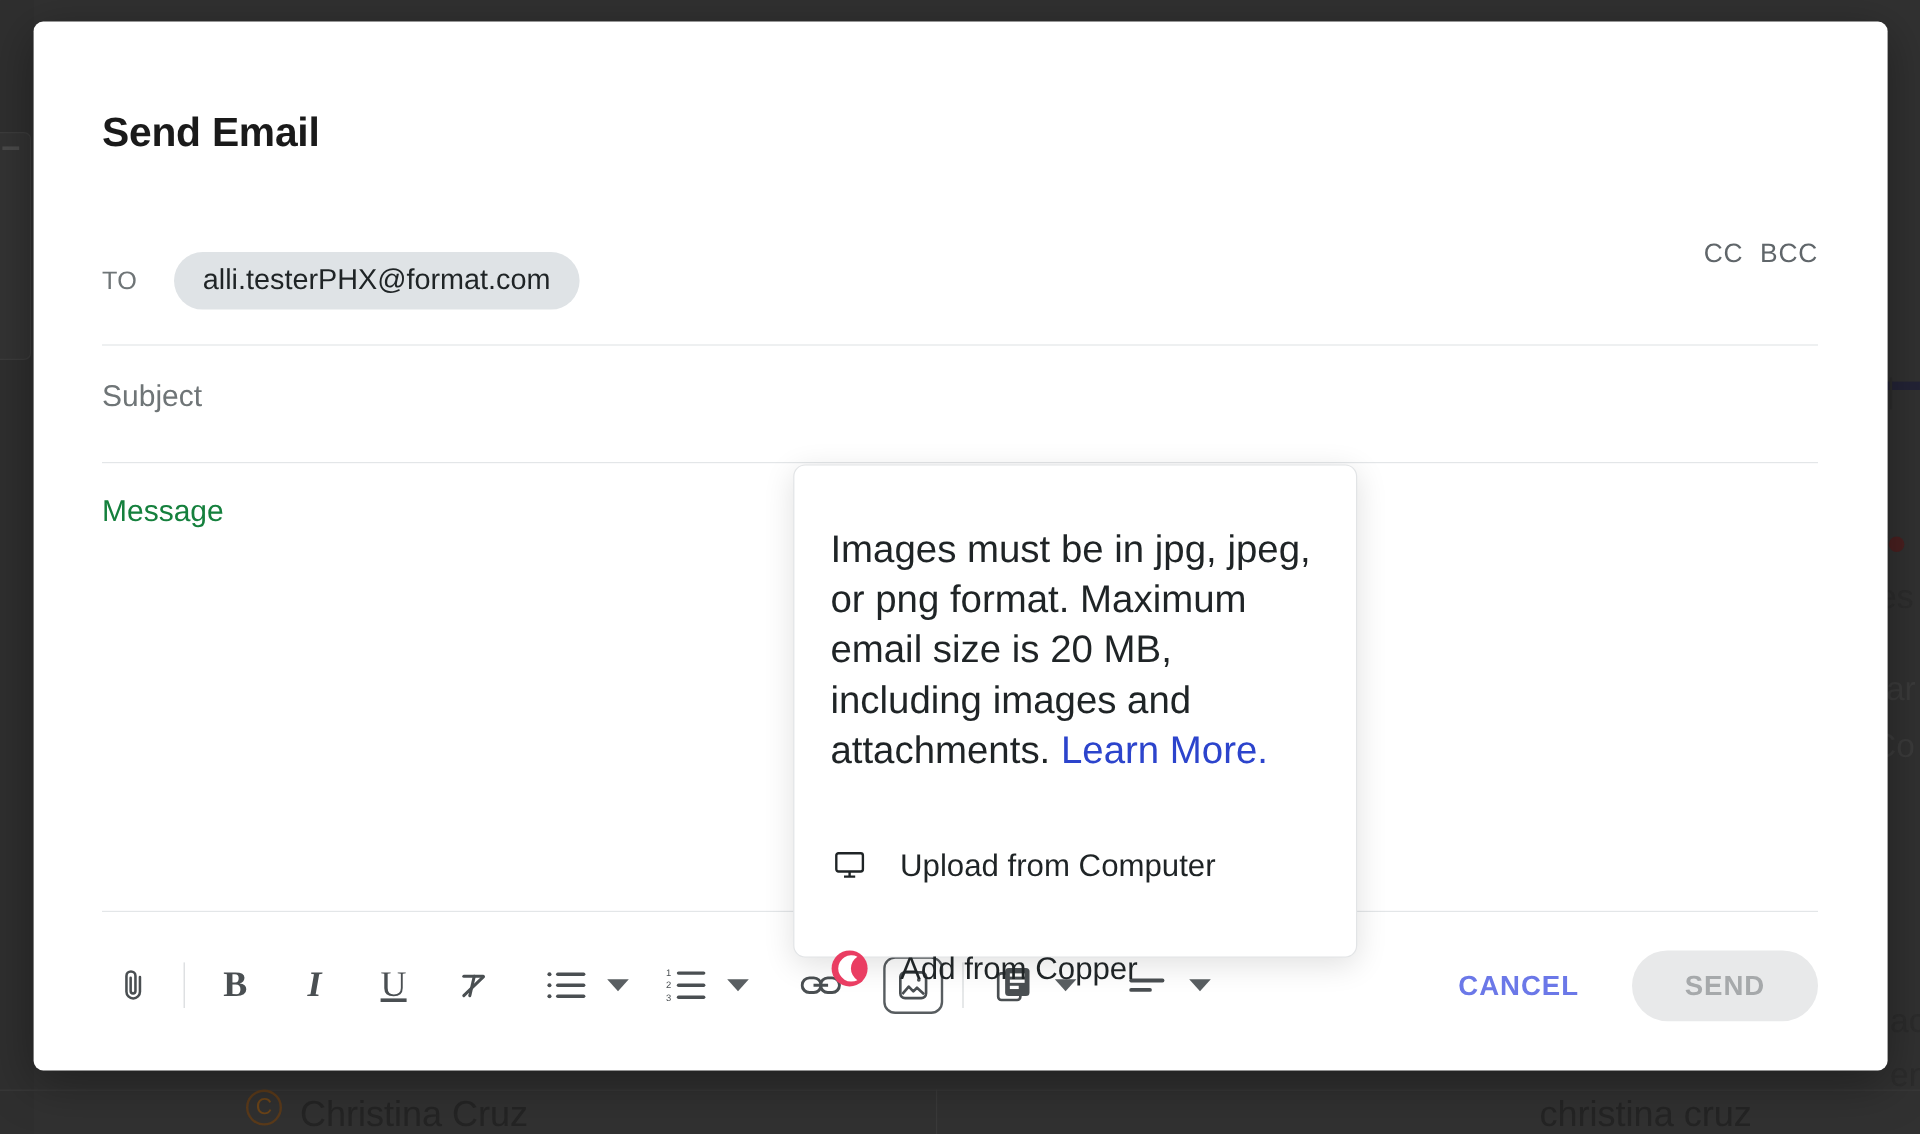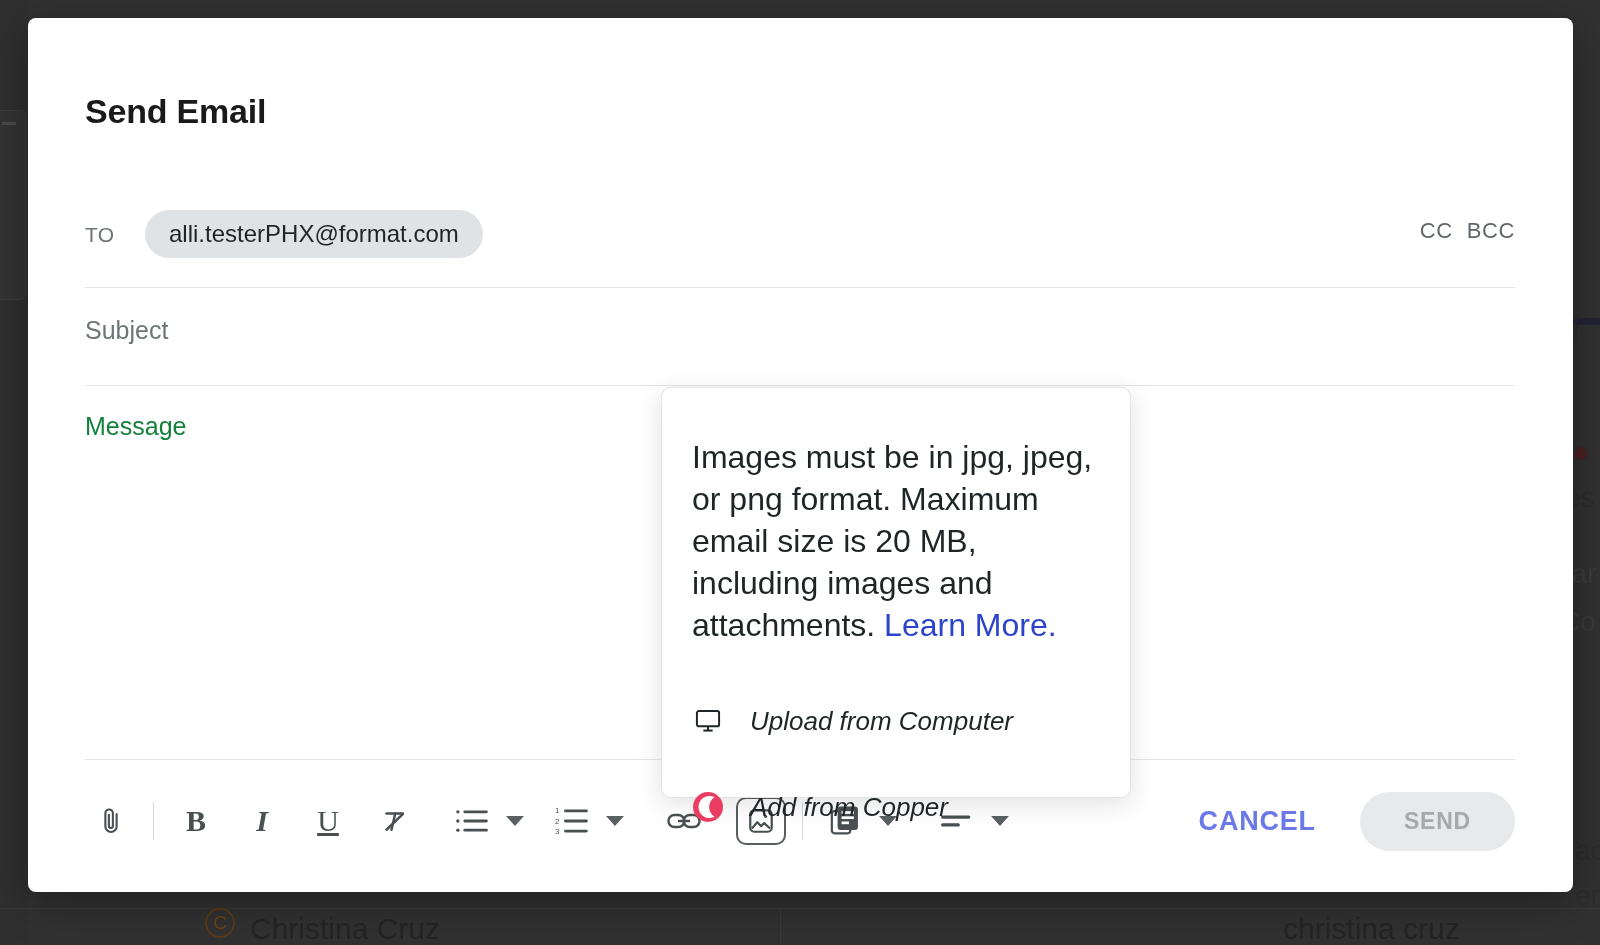--- a/index.html
+++ b/index.html
@@ -130,21 +130,21 @@
     border-radius: 24px;
     background: #dfe3e6;
     color: #1f2426;
     font-size: 24px;
     line-height: 48px;
     white-space: nowrap;
   }
   .ccbcc {
     position: absolute;
     right: 0;
-    top: 20px;
+    top: 0;
     display: flex;
     gap: 14px;
   }
   .ccbcc span {
     font-size: 22px;
     color: #60666a;
     letter-spacing: 0.6px;
     cursor: pointer;
   }
 
@@ -207,21 +207,20 @@
   }
   .popover-menu {
     margin-top: 46px;
   }
   .popover-item {
     display: flex;
     align-items: center;
     gap: 26px;
     height: 58px;
     cursor: pointer;
-    font-style: italic;
   }
   .popover-item + .popover-item { margin-top: 28px; }
   .popover-item-label {
     font-size: 26px;
     color: #1f2426;
   }
   .pop-icon {
     width: 32px;
     height: 32px;
     display: flex;
@@ -288,21 +287,21 @@
   .toolbar-right {
     margin-left: auto;
     display: flex;
     align-items: center;
     gap: 22px;
   }
   .btn-cancel {
     background: none;
     border: none;
     font-family: inherit;
-    font-size: 27px;
+    font-size: 23px;
     font-weight: bold;
     letter-spacing: 0.8px;
     color: #6b78e8;
     padding: 14px 22px;
     cursor: pointer;
   }
   .btn-send {
     background: #e8e9ea;
     border: none;
     font-family: inherit;

